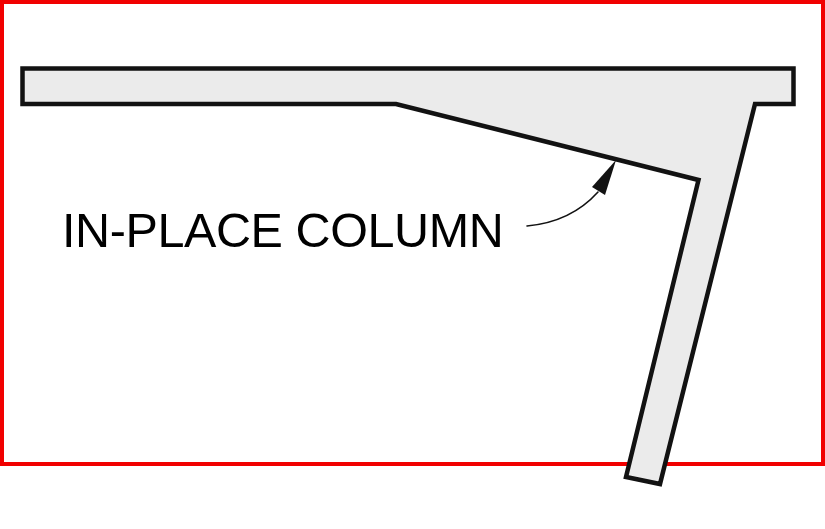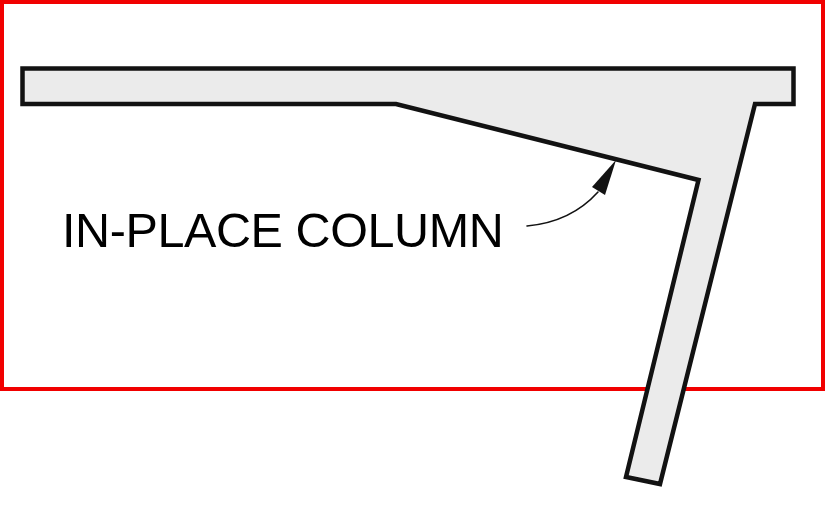--- a/index.html
+++ b/index.html
@@ -12,21 +12,21 @@
     height: 529px;
     position: relative;
     overflow: hidden;
     font-family: "Liberation Sans", sans-serif;
   }
   .frame {
     position: absolute;
     left: 0;
     top: 0;
     width: 825px;
-    height: 391px;
+    height: 466px;
     box-sizing: border-box;
     border: 4px solid #f10000;
     background: #ffffff;
   }
   .drawing-svg {
     position: absolute;
     left: 0;
     top: 0;
     width: 825px;
     height: 529px;

